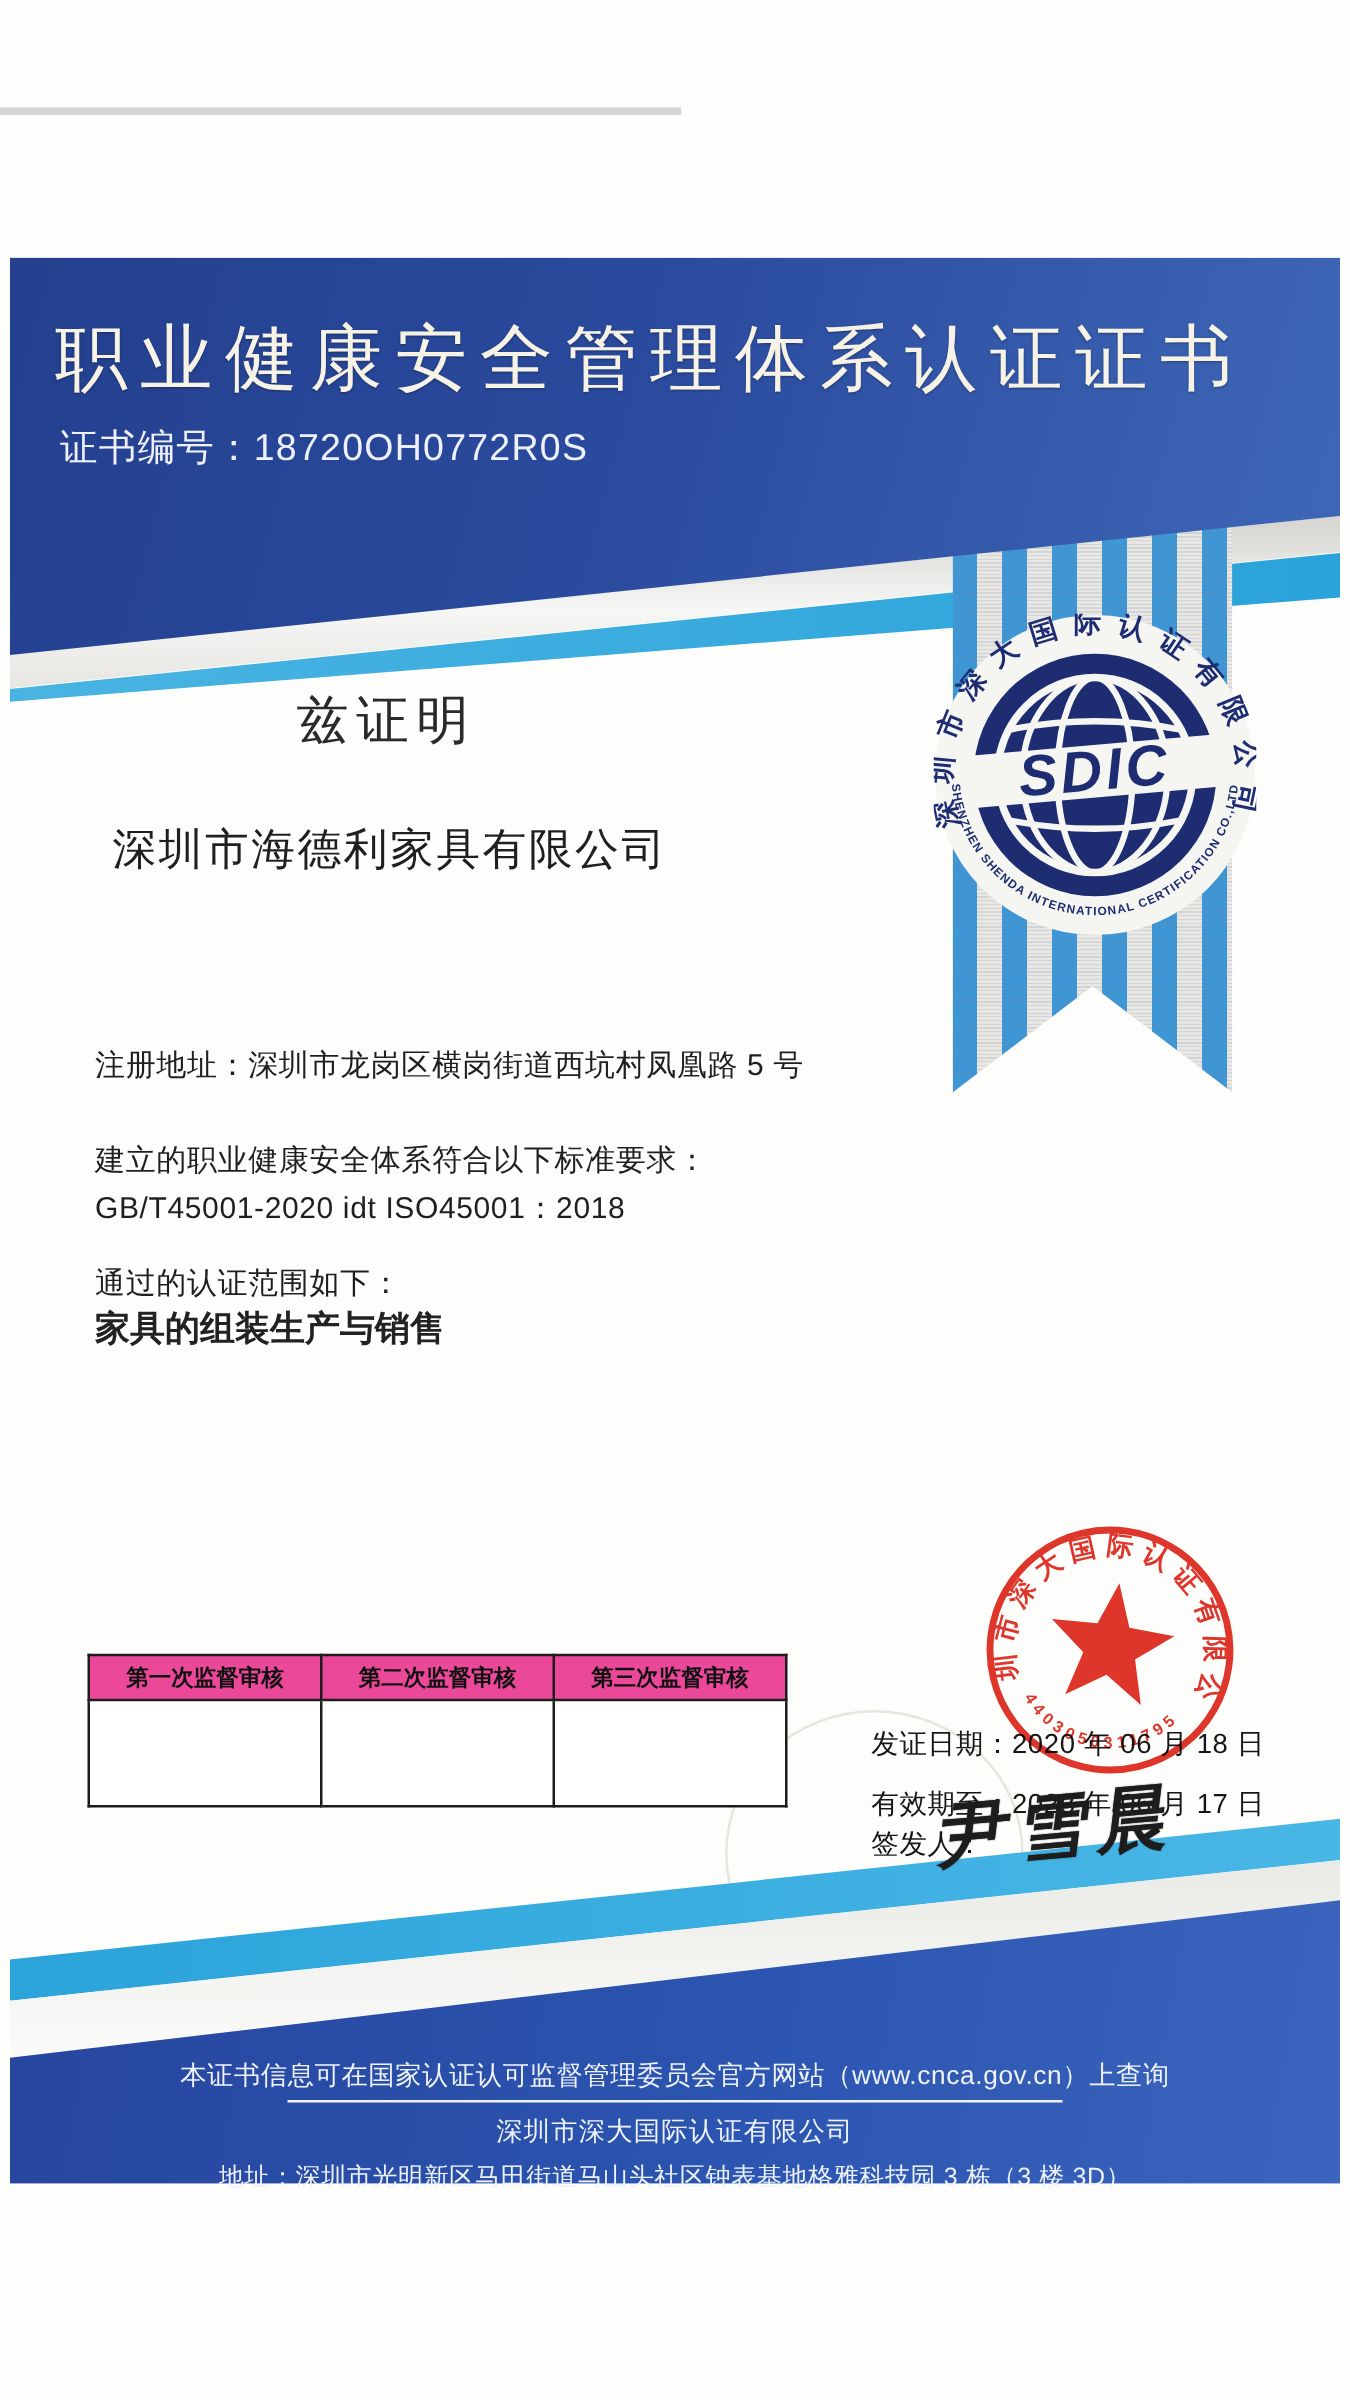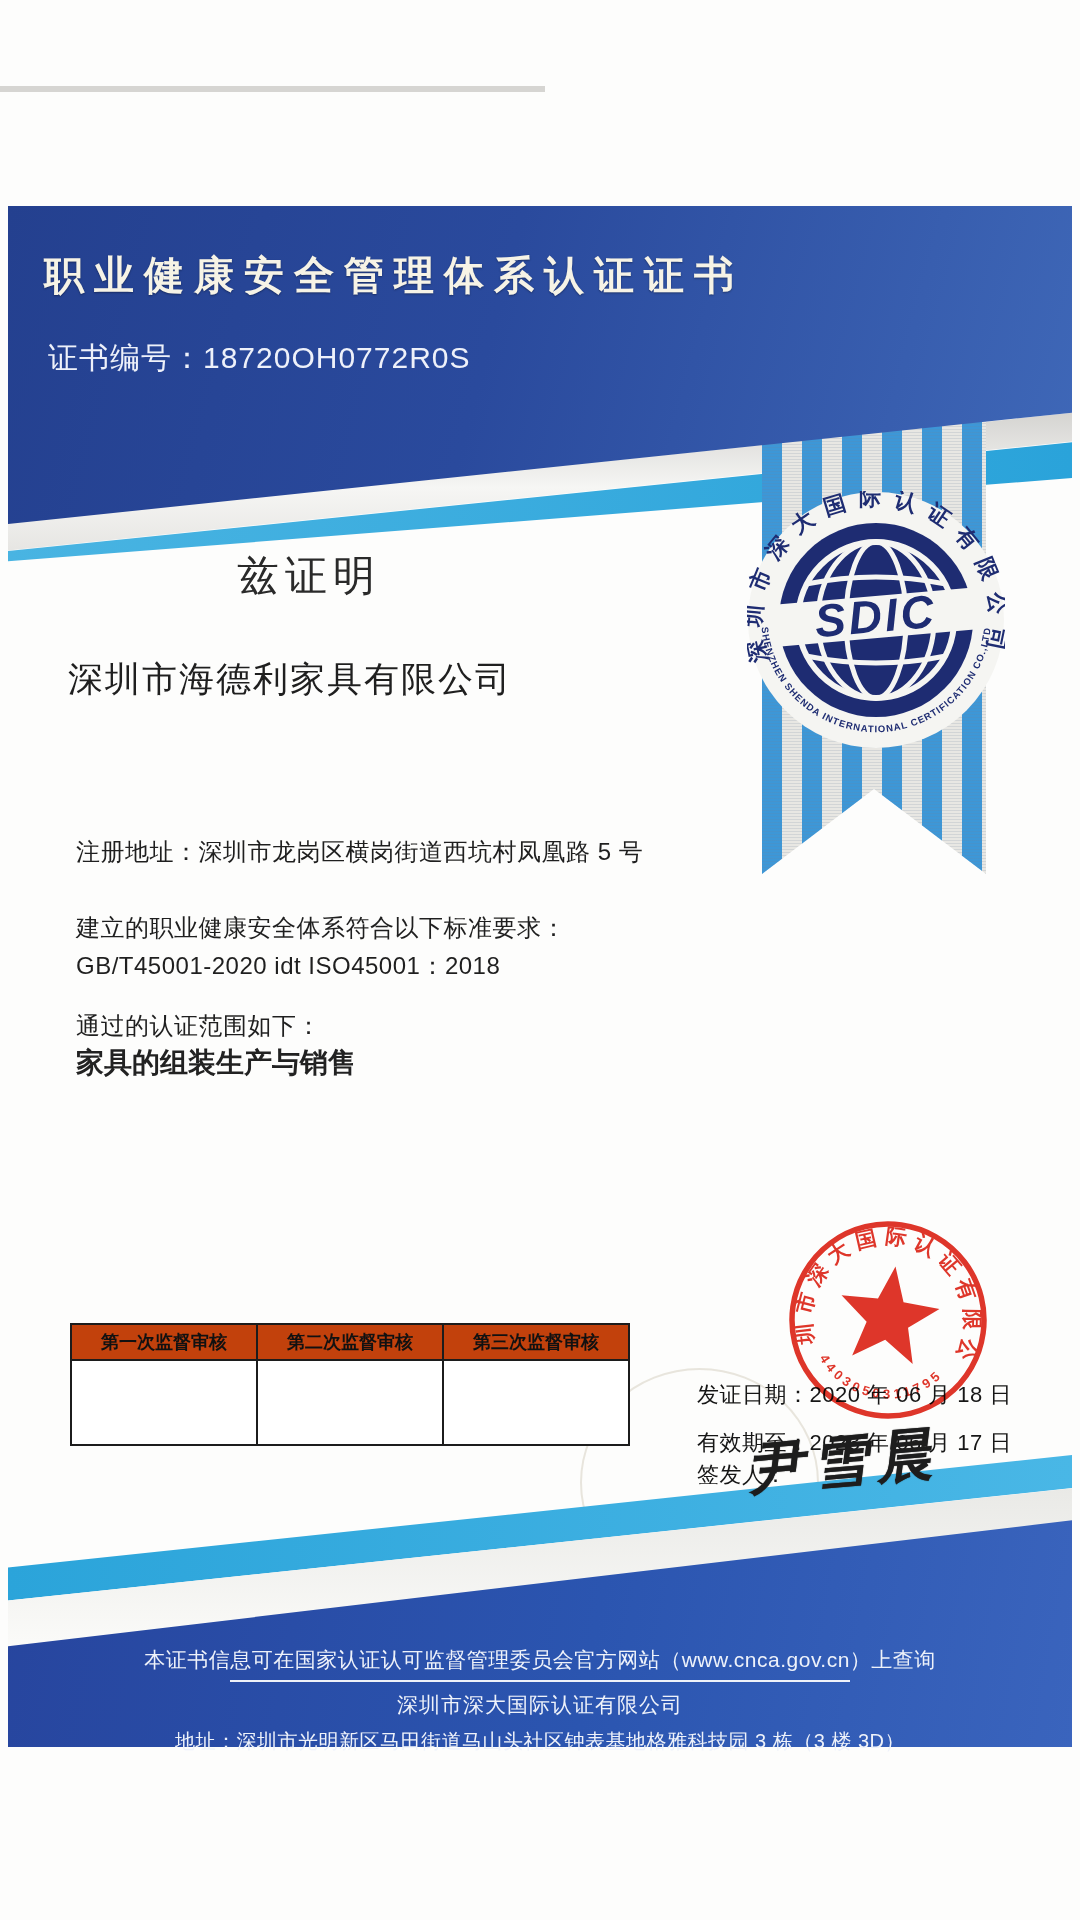--- a/index.html
+++ b/index.html
@@ -32,44 +32,44 @@
     content:"";position:absolute;inset:0;
     background:repeating-linear-gradient(0deg,rgba(110,130,155,.18) 0 1px,transparent 1px 3px);
   }
   .hdr-blue{
     left:8px;top:206px;width:1064px;height:318px;z-index:3;
     background:linear-gradient(105deg,#24408f 0%,#2a4a9d 45%,#3f68b8 100%);
     clip-path:polygon(0 0,100% 0,100% 65%,0 100%);
   }
   .cert-title{
     position:absolute;left:36px;top:42px;
-    font-size:40px;font-weight:bold;letter-spacing:10px;
+    font-size:58px;font-weight:normal;letter-spacing:10px;
     color:#f6f3e6;text-shadow:0 1px 2px rgba(0,0,0,.35);
     white-space:nowrap;
   }
   .cert-no{
     position:absolute;left:40px;top:132px;
     font-size:30px;color:#eef1fa;letter-spacing:1px;white-space:nowrap;
   }
   .badge{left:747px;top:491px;z-index:4;}
   
   .txt{white-space:nowrap;z-index:5;}
   .statement{left:237px;top:548px;font-size:42px;color:#2a2a2a;letter-spacing:6px;}
-  .company{left:68px;top:656px;font-size:35px;color:#1f1f1f;letter-spacing:2px;}
+  .company{left:90px;top:656px;font-size:35px;color:#1f1f1f;letter-spacing:2px;}
   .body-line{font-size:24px;color:#1f1f1f;letter-spacing:.5px;}
   .credit{left:76px;top:760px;}
   .address{left:76px;top:836px;}
   .std-intro{left:76px;top:912px;}
   .std-val{left:76px;top:950px;}
   .scope-intro{left:76px;top:1010px;}
   .scope-val{left:76px;top:1044px;font-size:28px;font-weight:600;}
   
   .audit{left:70px;top:1323px;width:560px;height:119px;border-collapse:collapse;z-index:5;}
   .audit th,.audit td{border:2px solid #1c1c1c;}
-  .audit th{height:32px;font-size:18px;font-weight:600;color:#111;background:#c2410c;}
+  .audit th{height:32px;font-size:18px;font-weight:600;color:#111;background:#ec4899;}
   .audit td{height:81px;background:#fff;}
   .audit-note{left:108px;top:1452px;width:560px;font-size:14px;color:#2b2b2b;text-align:center;z-index:5;white-space:nowrap;}
   
   .date-line{font-size:22px;color:#161616;letter-spacing:.5px;z-index:5;}
   .issue-date{left:697px;top:1380px;}
   .valid-until{left:697px;top:1428px;}
   .signer{left:697px;top:1460px;}
   .signature{
     left:752px;top:1424px;font-size:56px;font-weight:600;color:#1d1d1d;
     transform:rotate(-5deg) skewX(-12deg);letter-spacing:8px;

